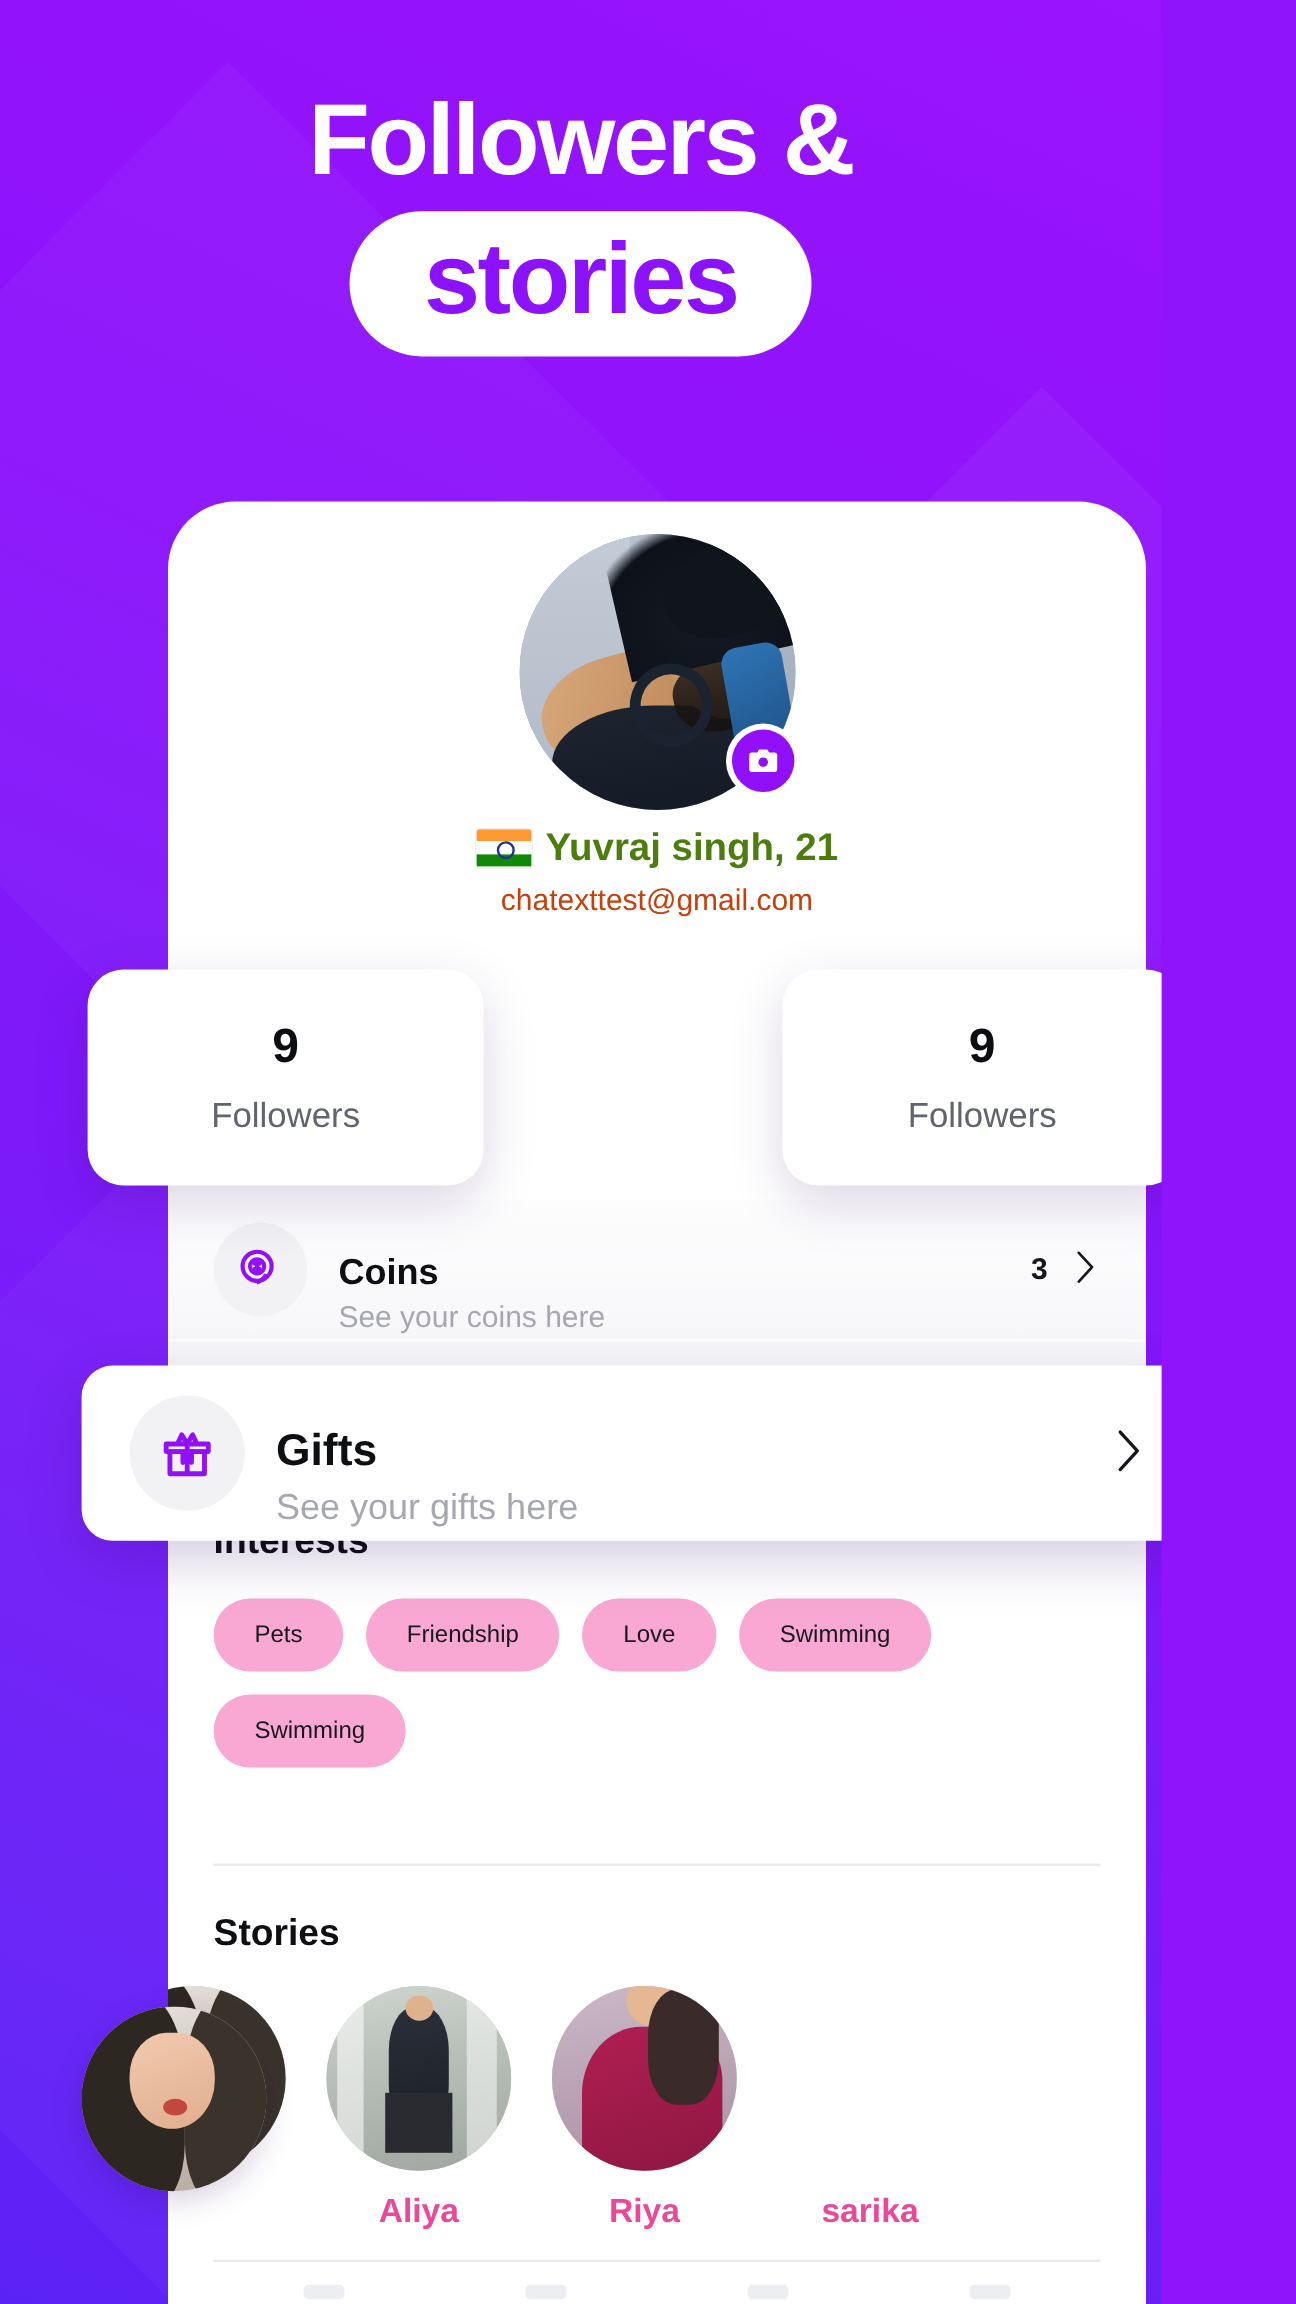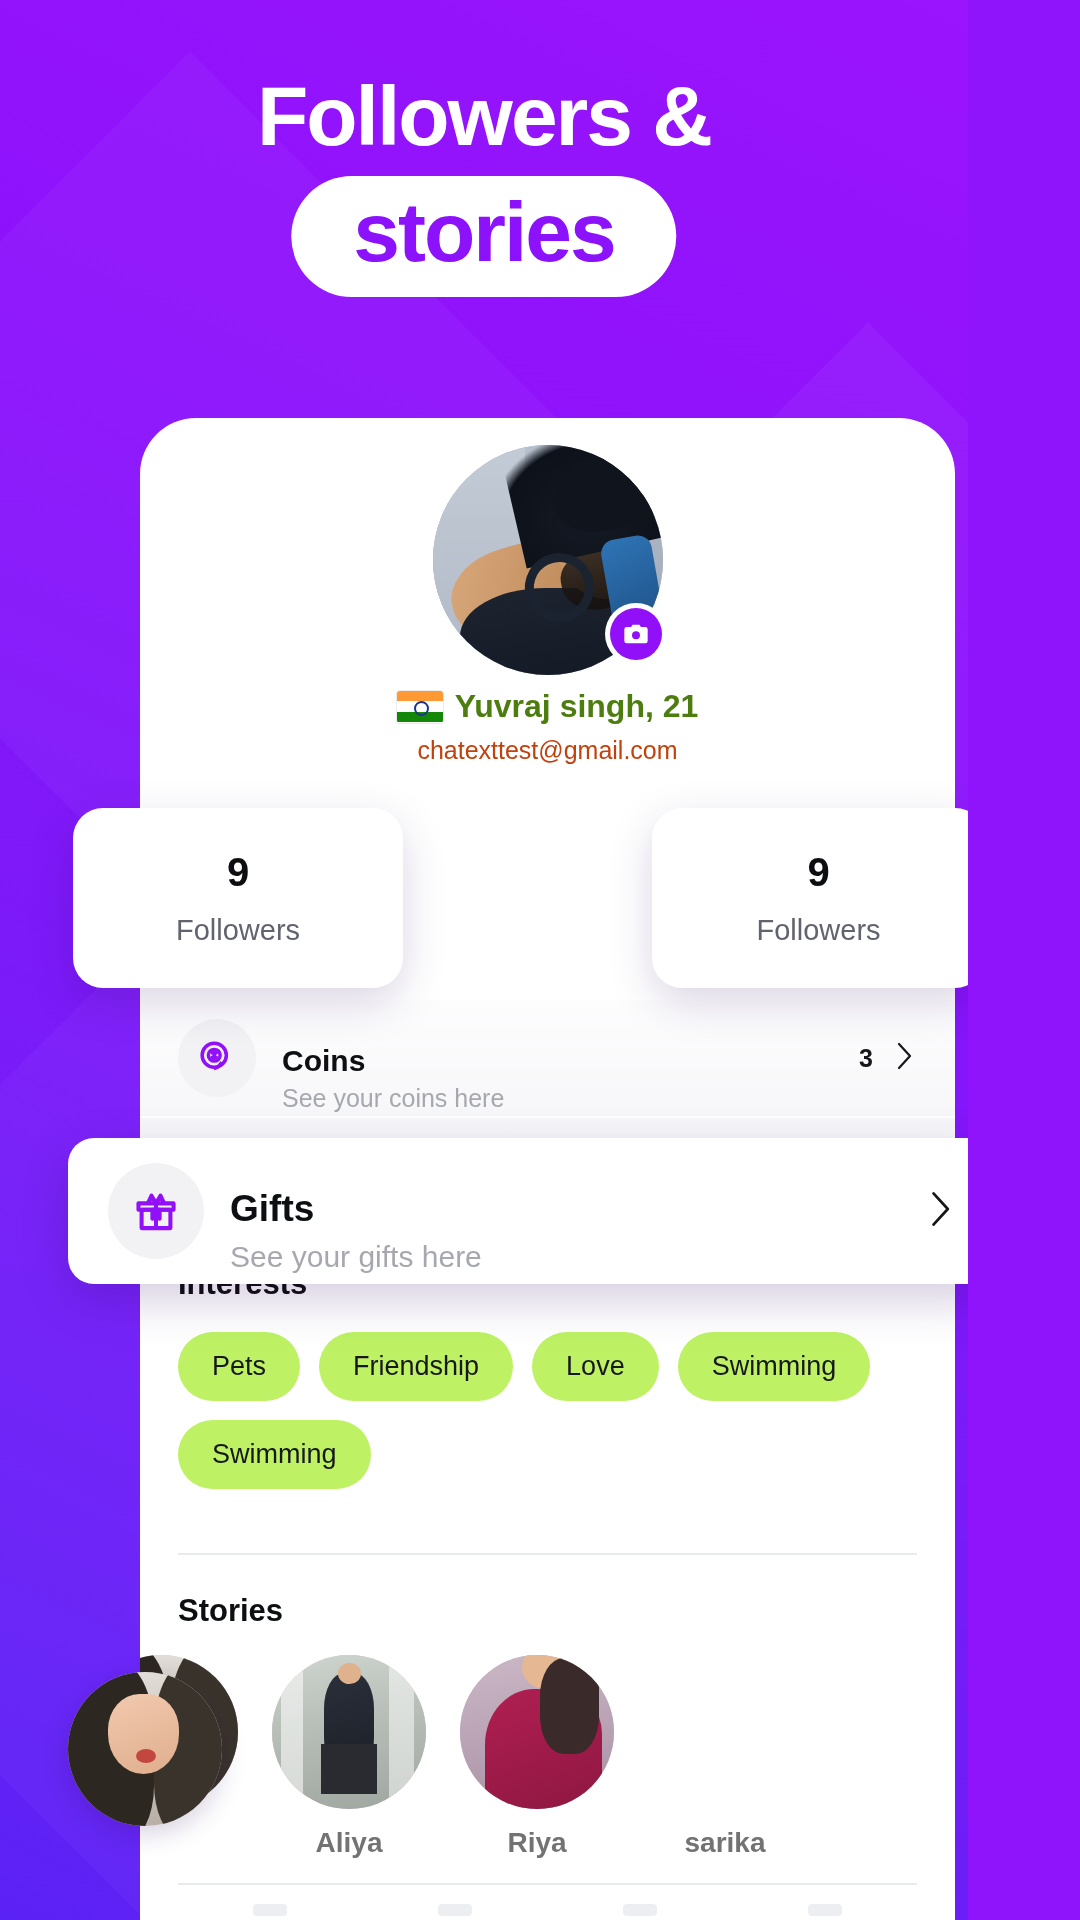--- a/index.html
+++ b/index.html
@@ -132,35 +132,35 @@
   .row-title{font-size:30px;font-weight:700;color:#0e0f12;line-height:1.15;}
   .row-sub{font-size:25px;color:#a7a8af;line-height:1.35;margin-top:3px;}
   .row-val{font-size:25px;font-weight:700;color:#16171b;margin-right:18px;}
   .chev{flex:0 0 auto;}
 
   
   .sec-title{font-size:31px;font-weight:700;color:#0e0f12;}
   .interests{position:absolute;left:38px;right:38px;top:848px;}
   .chips{display:flex;flex-wrap:wrap;gap:19px;margin-top:30px;}
   .chip{
-    background:#bef264;border-radius:42px;padding:19px 34px;
-    font-size:27px;color:#17181c;
+    background:#f9a8d4;border-radius:42px;padding:19px 34px;
+    font-size:20px;color:#17181c;
   }
   .divider{
     position:absolute;left:38px;right:38px;top:1135px;height:2px;background:#e9eaee;
   }
 
   
   .stories{position:absolute;left:38px;right:38px;top:1175px;}
   .story-row{display:flex;gap:34px;margin-top:26px;align-items:flex-start;}
   .story{width:154px;flex:0 0 auto;}
   .story .pic{
     width:154px;height:154px;border-radius:50%;overflow:hidden;position:relative;background:#cfc8c8;
   }
-  .story .nm{margin-top:18px;text-align:center;font-size:28px;font-weight:700;color:#737373;}
+  .story .nm{margin-top:18px;text-align:center;font-size:28px;font-weight:700;color:#ec4899;}
   .story:first-child{margin-left:-94px;}
   .story:first-child .nm{visibility:hidden;}
   .divider2{position:absolute;left:38px;right:38px;top:1465px;height:2px;background:#e9eaee;}
 
   
   .stat{
     position:absolute;background:#ffffff;border-radius:30px;
     box-shadow:0 14px 44px rgba(40,0,90,.17);
     display:flex;flex-direction:column;align-items:center;justify-content:center;
   }

